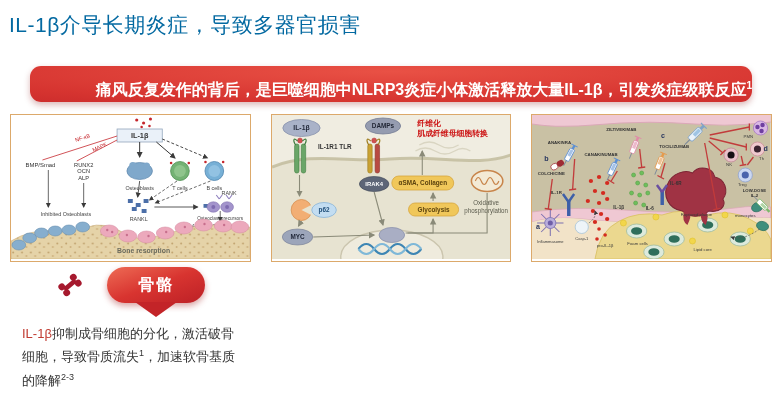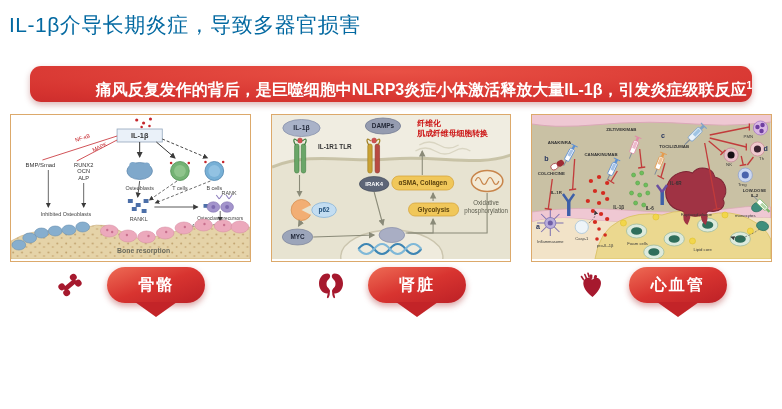--- a/index.html
+++ b/index.html
@@ -171,20 +171,21 @@
           <rect x="7.5" y="12.6" width="15" height="4.8" rx="2.4"></rect>
           <circle cx="7.5" cy="11.2" r="3.4"></circle>
             <circle cx="7.5" cy="18.8" r="3.4"></circle>
           <circle cx="22.5" cy="11.2" r="3.4"></circle>
             <circle cx="22.5" cy="18.8" r="3.4"></circle>
         </g>
       </svg>
       <div class="ribbon"><span>骨骼</span></div>
     </div>
 
+    <p class="desc"><span class="red">IL-1β</span><span>抑制成骨细胞的分化，激活破骨细胞，导致骨质流失</span><sup>1</sup><span>，加速软骨基质的降解</span><sup>2-3</sup></p>
   </div>
 
   <div class="col">
     <div class="panel">
       <svg viewBox="0 0 243 144" preserveAspectRatio="none">
         <rect width="243" height="144" fill="#F0EDE1"></rect>
         <path d="M0,52 C40,36 80,48 120,44 C170,40 210,52 243,40 L243,144 L0,144 Z" fill="#E7E3D1"></path>
         <path d="M0,52 C40,36 80,48 120,44 C170,40 210,52 243,40" fill="none" stroke="#C2BC9E" stroke-width="3" opacity="0.85"></path>
 
         <g stroke="#D9D5C2" stroke-width="1.4" fill="none">
@@ -251,31 +252,20 @@
           <line x1="42" y1="122" x2="104" y2="120" marker-end="url(#arg)"></line>
           <line x1="104" y1="77" x2="113" y2="110" marker-end="url(#arg)"></line>
           <path d="M136,118 L164,118 L164,104" marker-end="url(#arg)"></path>
           <line x1="164" y1="86" x2="164" y2="78" marker-end="url(#arg)"></line>
           <line x1="153" y1="60" x2="153" y2="36" marker-end="url(#arg)"></line>
           <path d="M219,78 L219,118 L138,118"></path>
         </g>
       </svg>
     </div>
 
-    <div class="ribbon-row">
-      <svg class="organ-icon" viewBox="0 0 30 30">
-        <g fill="#A6192E">
-          <path d="M11.5,3.5 C6,3.5 3,8.5 3,13.5 C3,19.5 7,23.5 11,23.5 C13.8,23.5 14.8,21 13.2,19.2 C11.5,17.3 10.5,16.3 10.5,13.8 C10.5,11.3 11.8,10.3 13.3,8.6 C14.8,6.8 14.3,3.5 11.5,3.5 Z"></path>
-          <path d="M18.5,3.5 C24,3.5 27,8.5 27,13.5 C27,19.5 23,23.5 19,23.5 C16.2,23.5 15.2,21 16.8,19.2 C18.5,17.3 19.5,16.3 19.5,13.8 C19.5,11.3 18.2,10.3 16.7,8.6 C15.2,6.8 15.7,3.5 18.5,3.5 Z"></path>
-          <path d="M12.2,19.5 C13.3,22.5 12.8,25.3 11.8,27.2" fill="none" stroke="#A6192E" stroke-width="1.8" stroke-linecap="round"></path>
-          <path d="M17.8,19.5 C16.7,22.5 17.2,25.3 18.2,27.2" fill="none" stroke="#A6192E" stroke-width="1.8" stroke-linecap="round"></path>
-        </g>
-      </svg>
-      <div class="ribbon"><span>肾脏</span></div>
-    </div>
 
   </div>
 
   <div class="col">
     <div class="panel">
       <svg viewBox="0 0 235 144" preserveAspectRatio="none">
         <rect width="235" height="144" fill="#C9C1A4"></rect>
         <path d="M0,0 H235 V7 Q200,12 160,9 Q110,5 60,10 Q25,13 0,9 Z" fill="#EFC8D3"></path>
         <path d="M0,9 Q25,13 60,10 Q110,5 160,9 Q200,12 235,7" fill="none" stroke="#DBA8B8" stroke-width="1"></path>
         <path d="M0,97 Q40,91 90,95 Q150,100 200,93 Q220,90 235,92 L235,103 Q200,101 160,105 Q100,110 50,104 Q20,101 0,107 Z" fill="#EFC8D3" stroke="#DBA8B8" stroke-width="0.7"></path>
@@ -494,27 +484,16 @@
         </g>
         <g font-weight="bold" font-size="7" fill="#27355E">
           <text x="4" y="114">a</text>
           <text x="12" y="46">b</text>
           <text x="127" y="23">c</text>
           <text x="228" y="36">d</text>
         </g>
       </svg>
     </div>
 
-    <div class="ribbon-row">
-      <svg class="organ-icon" viewBox="0 0 30 30">
-        <g fill="#A6192E">
-          <path d="M15.5,27 C8.5,22 5.5,16 6.5,11.5 C7.5,7.5 11.5,6.5 14,9 C14.6,9.6 15.6,9.6 16.2,9 C18.7,6.5 22.9,7.5 23.8,11.5 C24.8,16 21.5,22 15.5,27 Z"></path>
-          <rect x="12.4" y="4.5" width="3" height="4.5" rx="1"></rect>
-          <rect x="17" y="5" width="2.8" height="4" rx="1" transform="rotate(18 18.4 7)"></rect>
-          <path d="M4.5,6.5 l2,3.2 M7.8,4.5 l1.6,3.6 M11,3.2 l1,3.6" stroke="#A6192E" stroke-width="1.6" stroke-linecap="round" fill="none"></path>
-        </g>
-      </svg>
-      <div class="ribbon"><span>心血管</span></div>
-    </div>
 
   </div>
 
 </div>
 
 </body></html>

